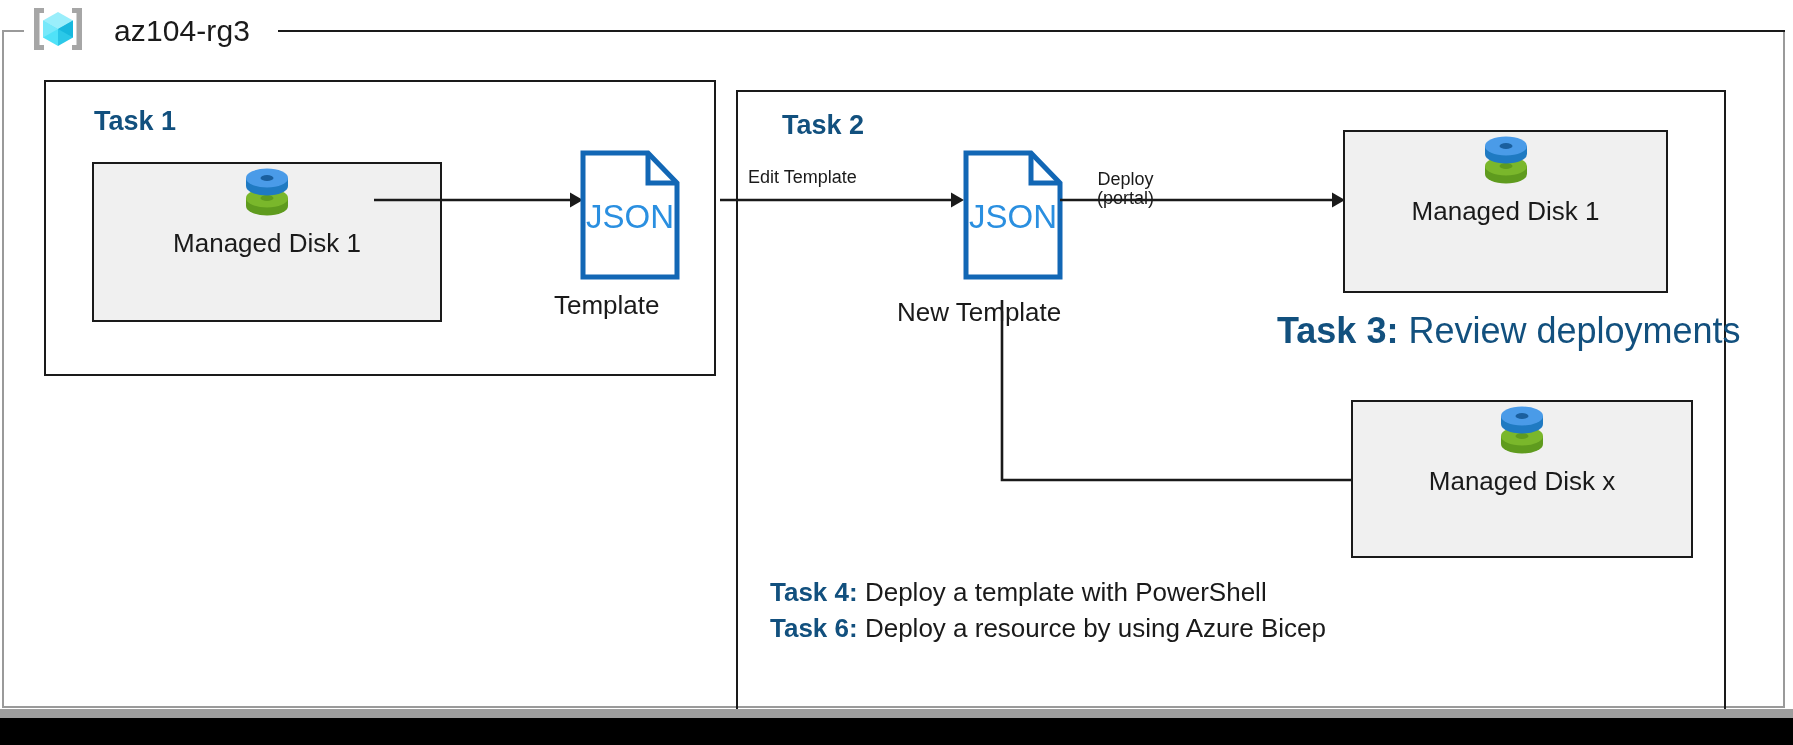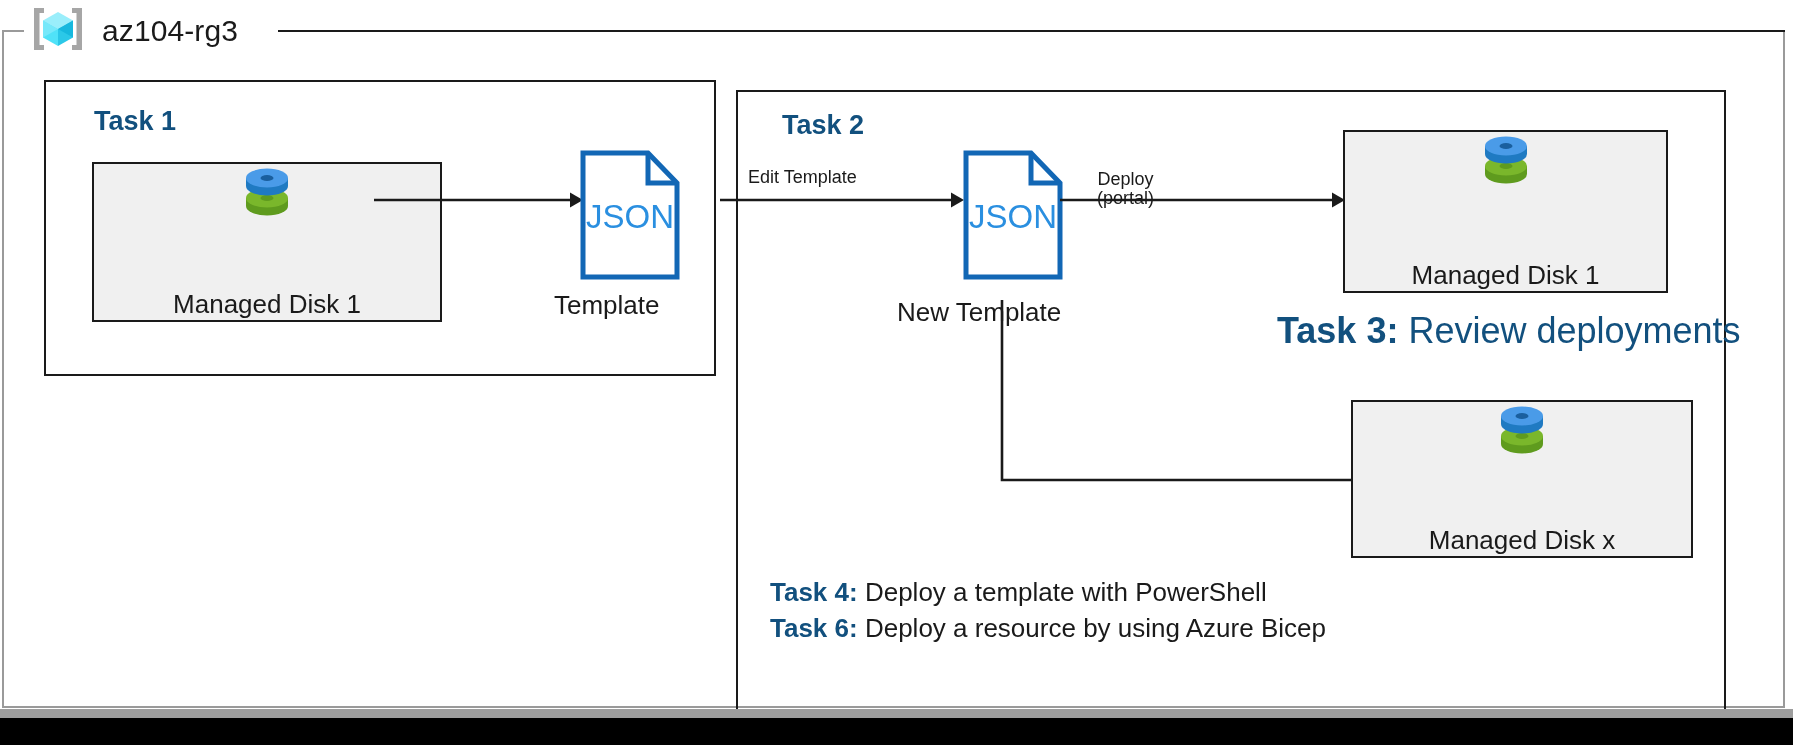--- a/index.html
+++ b/index.html
@@ -45,21 +45,21 @@
     height: 2px;
     background: #1a1a1a;
   }
   #rg-header {
     position: absolute;
     left: 30px;
     top: 0px;
     height: 62px;
     display: flex;
     align-items: center;
-    gap: 16px;
+    gap: 28px;
     background: #ffffff;
     padding-right: 10px;
   }
   #rg-title {
     font-size: 30px;
     color: #1a1a1a;
     letter-spacing: 0.1px;
     white-space: nowrap;
   }
 
@@ -103,21 +103,21 @@
 
   
   .res-box {
     position: absolute;
     background: #f0f0f0;
     border: 2px solid #1a1a1a;
     box-sizing: border-box;
     display: flex;
     flex-direction: column;
     align-items: center;
-    justify-content: space-between;
+    justify-content: flex-start;
   }
   #disk-box-1 { left: 92px;  top: 162px; width: 350px; height: 160px; }
   #disk-box-2 { left: 1343px; top: 130px; width: 325px; height: 163px; }
   #disk-box-3 { left: 1351px; top: 400px; width: 342px; height: 158px; }
 
   .res-label {
     font-size: 26px;
     color: #1a1a1a;
     margin-top: 6px;
     white-space: nowrap;

